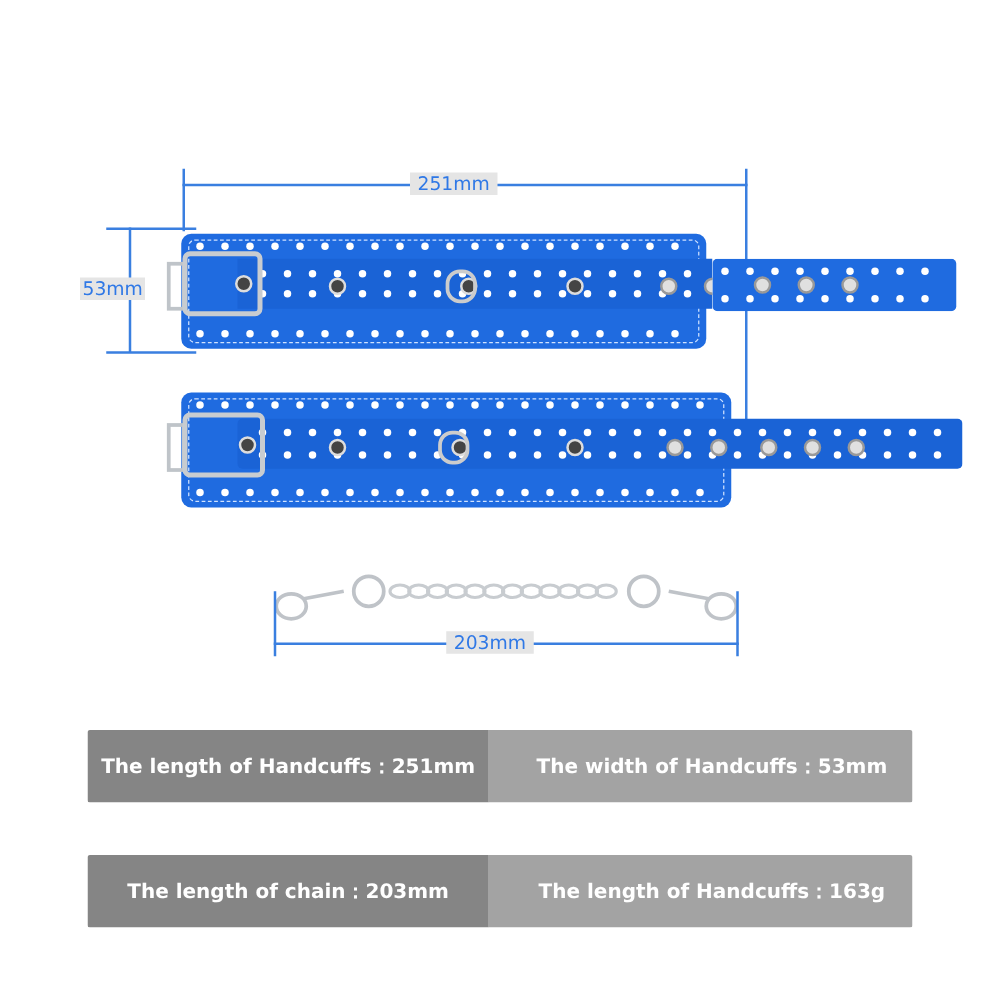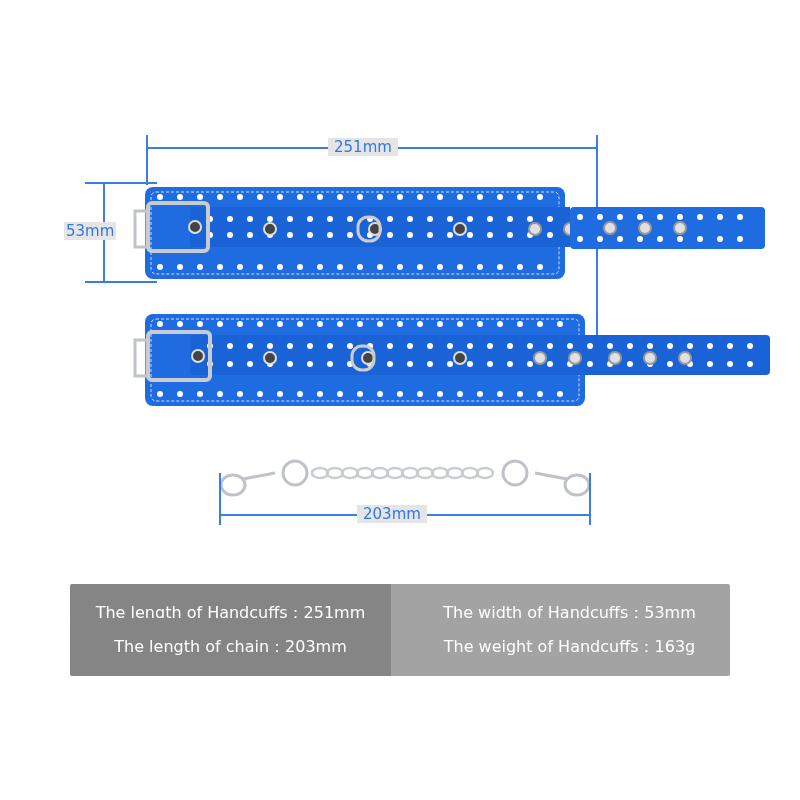--- a/index.html
+++ b/index.html
@@ -1,20 +1,20 @@
 <!DOCTYPE html>
 <html><head>
 <meta charset="utf-8">
 <style>
   html,body{margin:0;padding:0;background:#ffffff;}
   body{width:800px;height:800px;position:relative;overflow:hidden;font-family:"DejaVu Sans",sans-serif;}
   .dim-line{position:absolute;background:#3a7fe0;}
   .dim-label{position:absolute;color:#2f78e6;font-size:15px;background:#e5e5e5;padding:0 6px;}
   .cuff{position:absolute;}
-  .spec-row{position:absolute;left:70px;width:660px;height:58px;display:flex;border-radius:2px;overflow:hidden;}
+  .spec-row{position:absolute;left:70px;width:660px;height:58px;display:flex;border-radius:2px;overflow:hidden;font-weight:bold;}
   .spec-cell{flex:1;display:flex;align-items:center;justify-content:center;color:#fff;font-size:16px;}
   .spec-cell.left{background:#858585;}
   .spec-cell.right{background:#a3a3a3;padding-left:18px;}
 </style>
 </head>
 <body>
 
 <div class="dim-line" style="left:146px;top:135px;width:2px;height:50px;"></div>
 <div class="dim-line" style="left:596px;top:135px;width:2px;height:210px;"></div>
 <div class="dim-line" style="left:146px;top:147px;width:452px;height:2px;"></div>
@@ -289,16 +289,16 @@
 </svg>
 <div class="dim-line" style="left:219px;top:473px;width:2px;height:52px;"></div>
 <div class="dim-line" style="left:589px;top:473px;width:2px;height:52px;"></div>
 <div class="dim-line" style="left:219px;top:514px;width:372px;height:2px;"></div>
 <div class="dim-label" style="left:357px;top:505px;">203mm</div>
 
 <div class="spec-row" style="top:584px;">
   <div class="spec-cell left">The length of Handcuffs：251mm</div>
   <div class="spec-cell right">The width of Handcuffs：53mm</div>
 </div>
-<div class="spec-row" style="top:618px;justify-content:flex-end;">
+<div class="spec-row" style="top:684px;justify-content:flex-end;">
   <div class="spec-cell left">The length of chain：203mm</div>
-  <div class="spec-cell right">The weight of Handcuffs：163g</div>
+  <div class="spec-cell right">The length of Handcuffs：163g</div>
 </div>
 
 </body></html>

